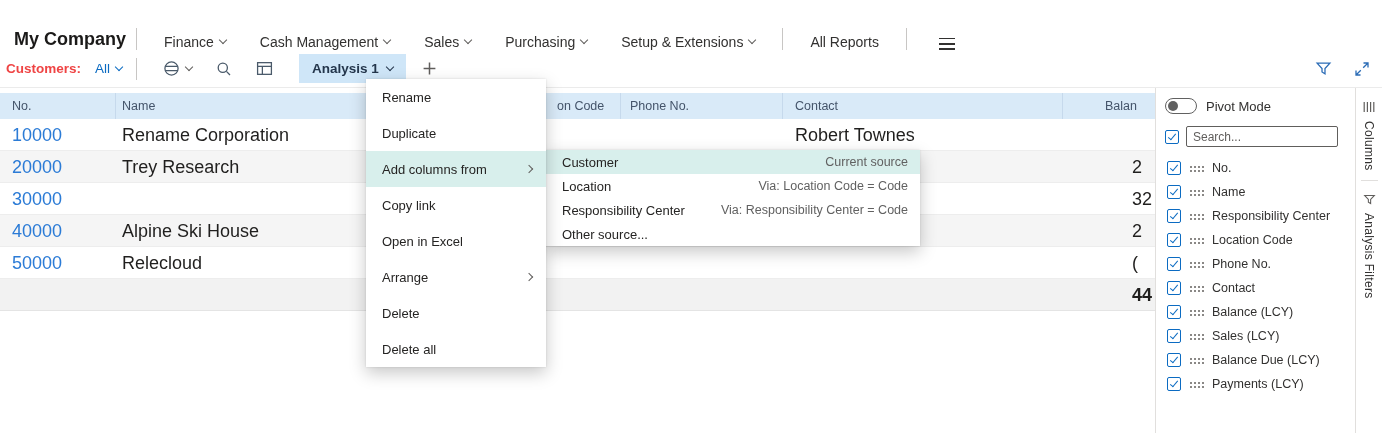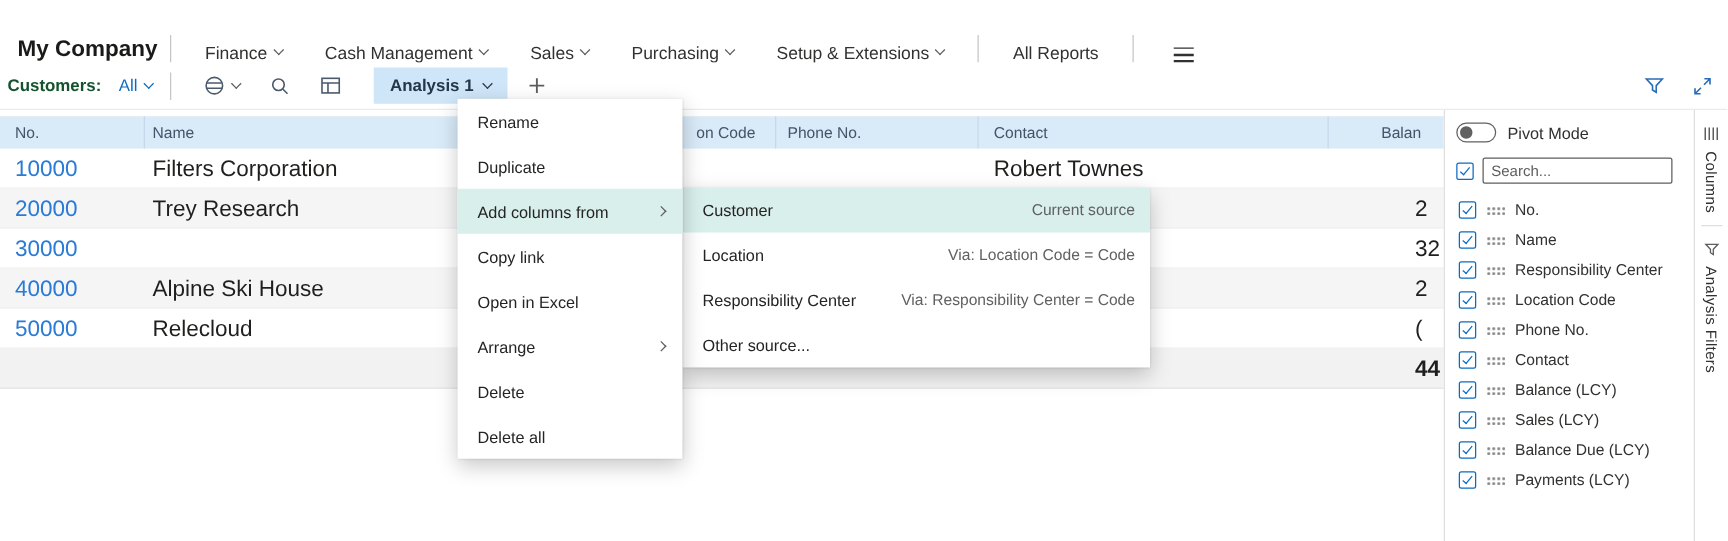--- a/index.html
+++ b/index.html
@@ -17,21 +17,21 @@
   .navitem { display:flex; align-items:center; margin:0 17px; font-size:14px;
              color:#323130; cursor:pointer; white-space:nowrap; }
   .chev { width:6px; height:6px; border-right:1.4px solid #605e5c; border-bottom:1.4px solid #605e5c;
           display:inline-block; transform:rotate(45deg); margin-left:6px; margin-top:-4px; }
   .chev.blue { border-color:#0b6bc2; }
   .ham { display:flex; flex-direction:column; gap:3.5px; margin-left:22px; cursor:pointer; }
   .ham i { display:block; width:16px; height:1.8px; background:#323130; }
   
   .toolbar { position:absolute; top:50px; left:0; width:1382px; height:38px;
              display:flex; align-items:center; border-bottom:1px solid #ebebeb; background:#fff; }
-  .page-label { font-weight:700; font-size:13.5px; margin-left:6px; color:#14532d; }
+  .page-label { font-weight:700; font-size:13.5px; margin-left:6px; color:#ef4444; }
   .filter-all { display:flex; align-items:center; color:#0b6bc2; font-size:13.5px; margin-left:14px; cursor:pointer; }
   .tb-icon { display:flex; align-items:center; margin:0 12px; cursor:pointer; }
   .analysis-tab { display:flex; align-items:center; background:#cfe6f8; padding:7px 13px;
                   margin-left:14px; font-size:13.5px; font-weight:700; color:#24364c; cursor:pointer; }
   .analysis-tab .chev { border-color:#24364c; margin-left:8px; }
   .tb-right { margin-left:auto; display:flex; align-items:center; margin-right:12px; gap:22px; }
   
   .grid { position:absolute; top:88px; left:0; width:1155px; height:345px; overflow:hidden; background:#fff; }
   .grid-header { position:absolute; top:5px; left:0; width:1300px; height:26px; background:#d9eaf8; }
   .hcell { position:absolute; top:0; height:26px; line-height:26px; font-size:12.5px; color:#44546a; white-space:nowrap; cursor:pointer; }
@@ -49,21 +49,21 @@
   
   .menu { position:absolute; top:79px; left:366px; width:180px; background:#fff; z-index:40;
           box-shadow:0 6px 16px rgba(0,0,0,.22), 0 0 2px rgba(0,0,0,.12); }
   .menu-item { height:36px; display:flex; align-items:center; padding:0 14px 0 16px;
                font-size:13px; color:#252423; cursor:pointer; }
   .menu-item.hl { background:#d8efec; }
   .chev-r { width:6px; height:6px; border-right:1.4px solid #605e5c; border-top:1.4px solid #605e5c;
             transform:rotate(45deg); margin-left:auto; }
   .submenu { position:absolute; top:150px; left:546px; width:374px; background:#fff; z-index:39;
              box-shadow:0 6px 16px rgba(0,0,0,.22), 0 0 2px rgba(0,0,0,.12); }
-  .sub-item { height:36px; display:flex; align-items:center; padding:0 12px 0 16px;
+  .sub-item { height:24px; display:flex; align-items:center; padding:0 12px 0 16px;
               font-size:13px; color:#252423; cursor:pointer; }
   .sub-item.hl { background:#d8efec; }
   .sub-detail { margin-left:auto; font-size:12.5px; color:#616161; }
   
   .panel { position:absolute; top:88px; left:1155px; width:200px; height:345px; background:#fff;
            border-left:1px solid #e1dfdd; z-index:20; }
   .pivot-row { display:flex; align-items:center; gap:9px; margin:10px 0 0 9px; }
   .toggle { width:32px; height:16px; border:1px solid #616161; border-radius:9px; position:relative; cursor:pointer; flex:none; }
   .knob { width:10px; height:10px; border-radius:50%; background:#616161; position:absolute; left:2px; top:2px; }
   .pivot-label { font-size:13px; color:#323130; }
@@ -185,21 +185,21 @@
     <span class="hcell c-contact">Contact</span>
     <span class="hcell c-bal">Balan</span>
     <span class="hsep" style="left:115px;"></span>
     <span class="hsep" style="left:620px;"></span>
     <span class="hsep" style="left:782px;"></span>
     <span class="hsep" style="left:1062px;"></span>
   </div>
 
   <div class="grid-row" style="top:31px;">
     <span class="cell link c-no">10000</span>
-    <span class="cell dark c-name">Filters Corporation</span>
+    <span class="cell dark c-name">Rename Corporation</span>
     <span class="cell dark c-contact">Robert Townes</span>
     <span class="cell bal c-balv"></span>
   </div>
   <div class="grid-row alt" style="top:63px;">
     <span class="cell link c-no">20000</span>
     <span class="cell dark c-name">Trey Research</span>
     <span class="cell dark c-contact"></span>
     <span class="cell bal c-balv">2</span>
   </div>
   <div class="grid-row" style="top:95px;">

